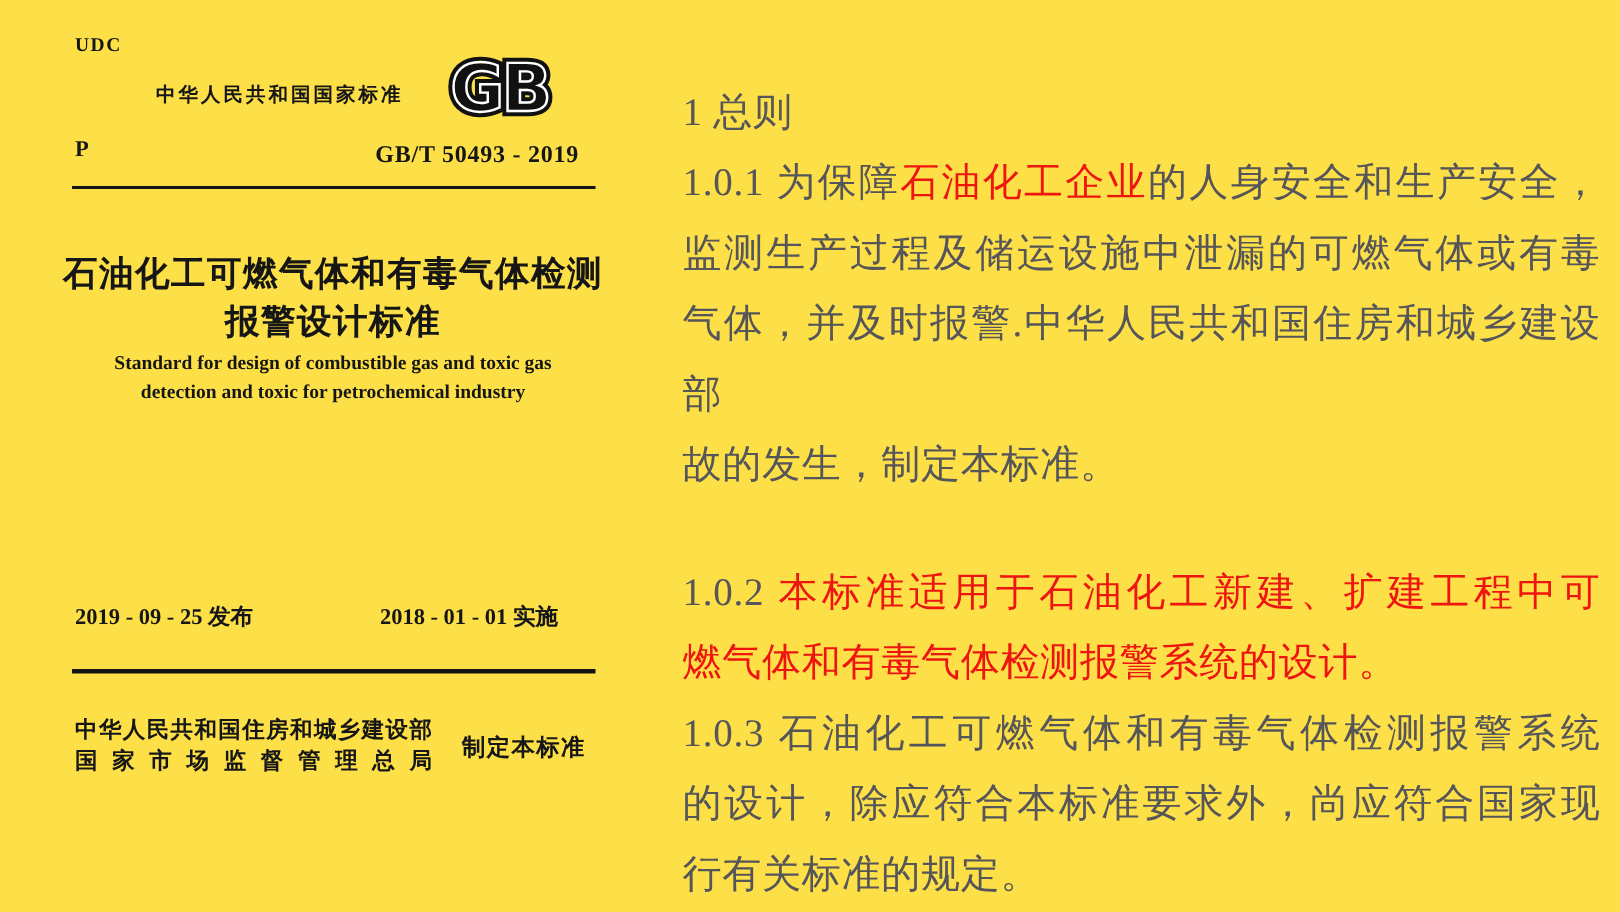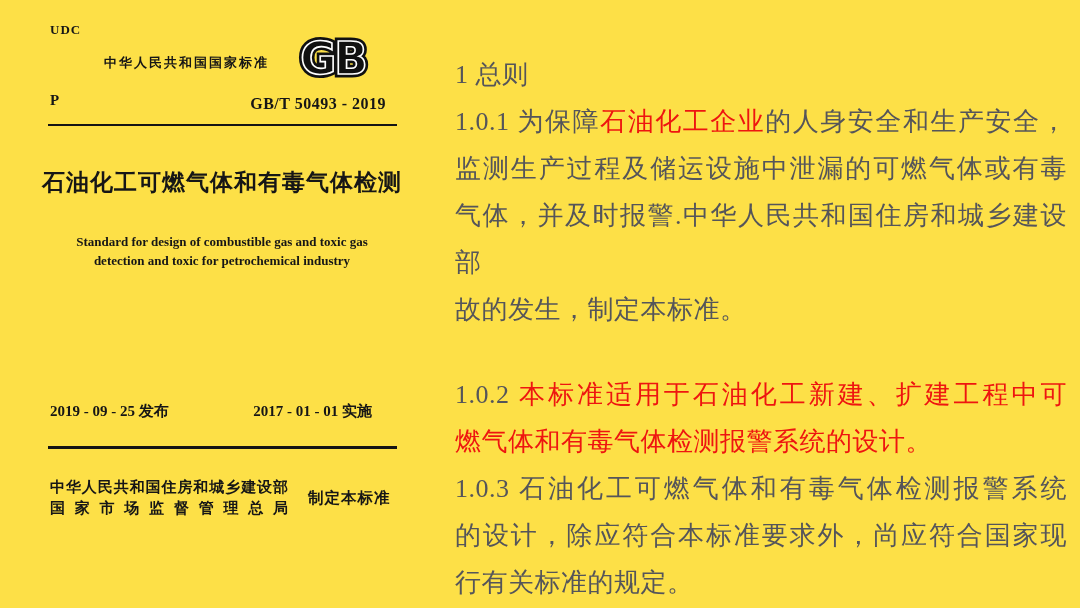--- a/index.html
+++ b/index.html
@@ -54,26 +54,27 @@
     <svg class="gb-logo" width="94" height="58" viewBox="0 0 94 58">
       <text x="47" y="46" text-anchor="middle" font-family="'DejaVu Sans',sans-serif" font-size="44" font-weight="900" letter-spacing="-2" fill="#111" stroke="#111" stroke-width="7" paint-order="stroke">GB</text>
       <text x="47" y="46" text-anchor="middle" font-family="'DejaVu Sans',sans-serif" font-size="44" font-weight="900" letter-spacing="-2" fill="none" stroke="#fff" stroke-width="1.6">GB</text>
     </svg>
 
     <div class="p-label">P</div>
     <div class="code">GB/T 50493 - 2019</div>
     <div class="rule1"></div>
 
     <div class="title-line l1">石油化工可燃气体和有毒气体检测</div>
+    <div class="title-line l2">报警设计标准</div>
     <div class="eng-line l1">Standard for design of combustible gas and toxic gas</div>
     <div class="eng-line l2">detection and toxic for petrochemical industry</div>
 
     <div class="dates">
       <span>2019 - 09 - 25 发布</span>
-      <span>2017 - 01 - 01 实施</span>
+      <span>2018 - 01 - 01 实施</span>
     </div>
     <div class="rule2"></div>
 
     <div class="publisher">
       <div class="pub-col">
         <div class="pub-line">中华人民共和国住房和城乡建设部</div>
         <div class="pub-line">国家市场监督管理总局</div>
       </div>
       <div class="joint">制定本标准</div>
     </div>

